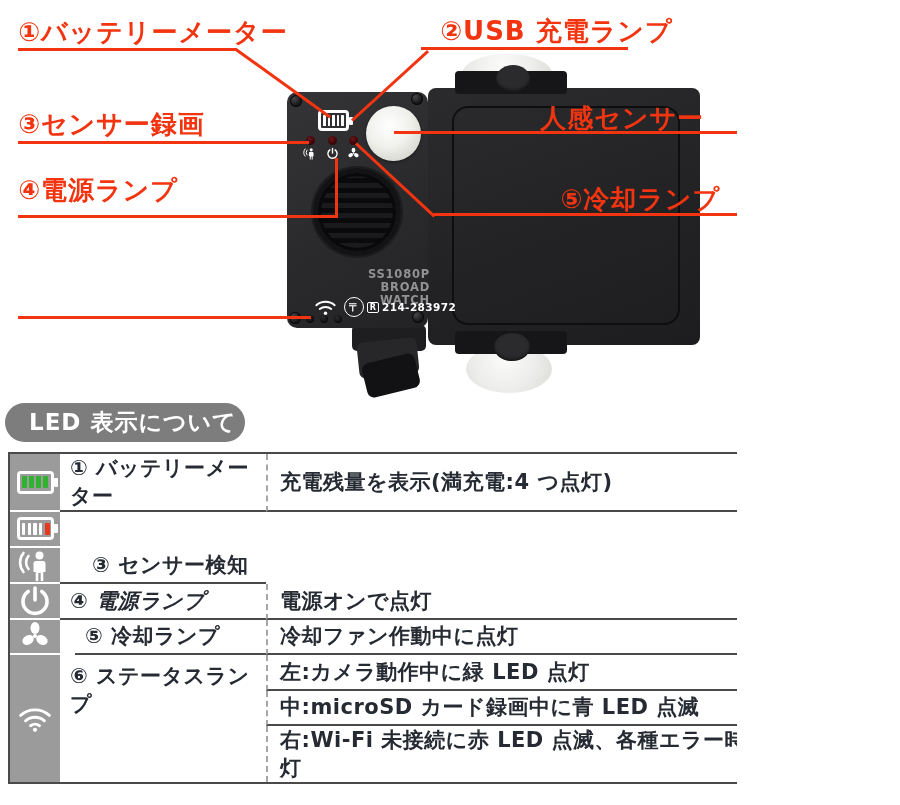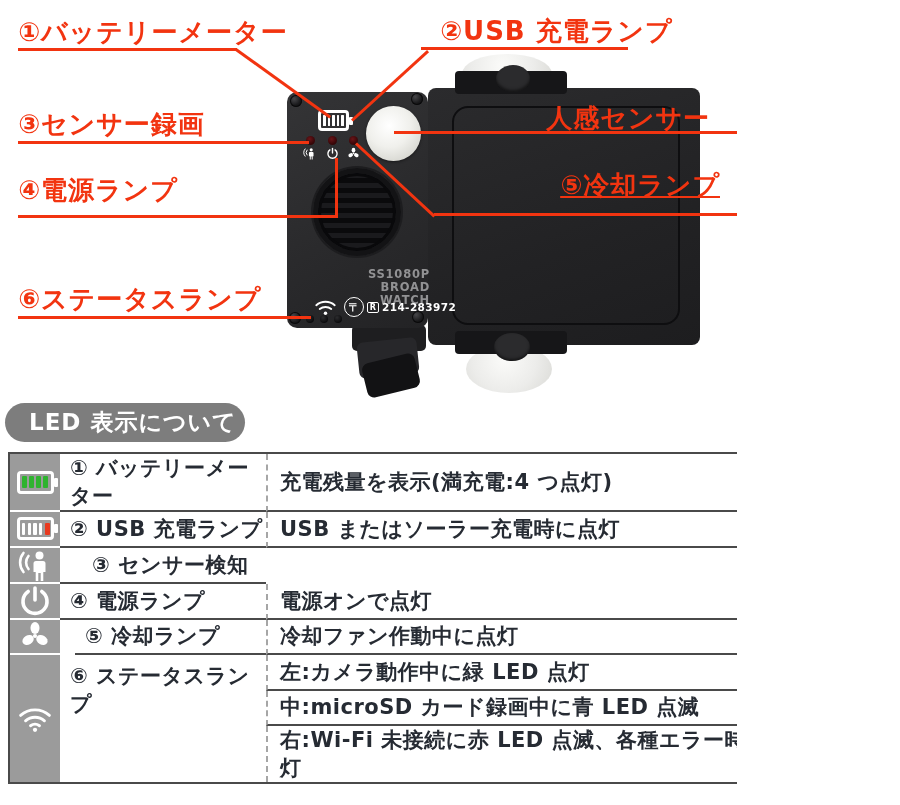--- a/index.html
+++ b/index.html
@@ -83,24 +83,23 @@
   .batt.charge .bar.red{width:5.5px;background:var(--redbar);margin-left:auto;}
 </style>
 </head>
 <body>
 
 <div class="stage">
 
   <div class="callout" style="left:18px;top:15px;">①バッテリーメーター</div>
   <div class="callout" style="left:440px;top:14px;">②USB 充電ランプ</div>
   <div class="callout" style="left:18px;top:107px;">③センサー録画</div>
-  <div class="callout" style="right:27px;top:101px;">人感センサー</div>
+  <div class="callout" style="right:33px;top:101px;">人感センサー</div>
   <div class="callout" style="left:18px;top:173px;">④電源ランプ</div>
-  <div class="callout" style="right:17px;top:168px;text-decoration:underline;">⑤冷却ランプ</div>
-  <div class="callout" style="left:18px;top:282px;">⑥ステータスランプ</div>
+  <div class="callout" style="right:17px;top:182px;">⑤冷却ランプ</div>
 
   <div class="line" style="left:18px;top:48px;width:219px;"></div>
   <div class="line" style="left:236px;top:48px;width:116px;transform:rotate(35.7deg);"></div>
   <div class="line" style="left:421px;top:47px;width:207px;"></div>
   <div class="line" style="left:352px;top:119px;width:103px;transform:rotate(-42.4deg);"></div>
   <div class="line" style="left:18px;top:141px;width:291px;"></div>
   <div class="line" style="left:394px;top:131px;width:488px;"></div>
   <div class="line" style="left:18px;top:215px;width:320px;"></div>
   <div class="vline" style="left:335px;top:158px;height:58px;"></div>
   <div class="line" style="left:356px;top:142px;width:107px;transform:rotate(42.9deg);"></div>
@@ -210,22 +209,20 @@
 
     <div class="cell cell-icon" style="grid-row:2;grid-column:1;">
       <span class="batt charge">
           <span class="bar"></span>
           <span class="bar"></span>
           <span class="bar"></span>
           <span class="bar"></span>
           <span class="bar red"></span>
         </span>
     </div>
-    <div class="cell cell-label" style="grid-row:2;grid-column:2;">② USB 充電ランプ</div>
-    <div class="cell cell-desc" style="grid-row:2;grid-column:3;">USB またはソーラー充電時に点灯</div>
 
     <div class="cell cell-icon" style="grid-row:3;grid-column:1;">
       <svg width="34" height="34" viewBox="0 0 34 34">
         <g fill="#fff">
             <circle cx="21.5" cy="7.5" r="4"></circle>
             <path d="M18 13h7q2.5 0 2.5 2.5V24h-2.2v9h-2.6v-8h-2.4v8h-2.6v-9H15.5V15.5Q15.5 13 18 13Z"></path>
           </g>
         <g fill="none" stroke="#fff" stroke-width="2.6" stroke-linecap="round">
             <path d="M10.5 8a10 10 0 0 0 0 13"></path>
             <path d="M5.5 5a15 15 0 0 0 0 19"></path>
@@ -235,21 +232,21 @@
     <div class="cell cell-label" style="grid-row:3;grid-column:2;padding-left:32px;">③ センサー検知</div>
 
     <div class="cell cell-icon" style="grid-row:4;grid-column:1;">
       <svg width="34" height="34" viewBox="0 0 34 34">
           <g fill="none" stroke="#fff" stroke-width="3.6" stroke-linecap="round">
             <path d="M17 4v12"></path>
             <path d="M10.2 7.5a12 12 0 1 0 13.6 0"></path>
           </g>
         </svg>
     </div>
-    <div class="cell cell-label" style="grid-row:4;grid-column:2;">④ 電源ランプ</div>
+    <div class="cell cell-label" style="grid-row:4;grid-column:2;font-style:italic;">④ 電源ランプ</div>
     <div class="cell cell-desc" style="grid-row:4;grid-column:3;">電源オンで点灯</div>
 
     <div class="cell cell-icon" style="grid-row:5;grid-column:1;">
       <svg width="32" height="32" viewBox="0 0 34 34">
           <g fill="#fff">
             <ellipse cx="17" cy="8.5" rx="4.8" ry="6.4"></ellipse>
             <g transform="rotate(120 17 17)">
               <ellipse cx="17" cy="8.5" rx="4.8" ry="6.4"></ellipse>
             </g>
             <g transform="rotate(240 17 17)">

